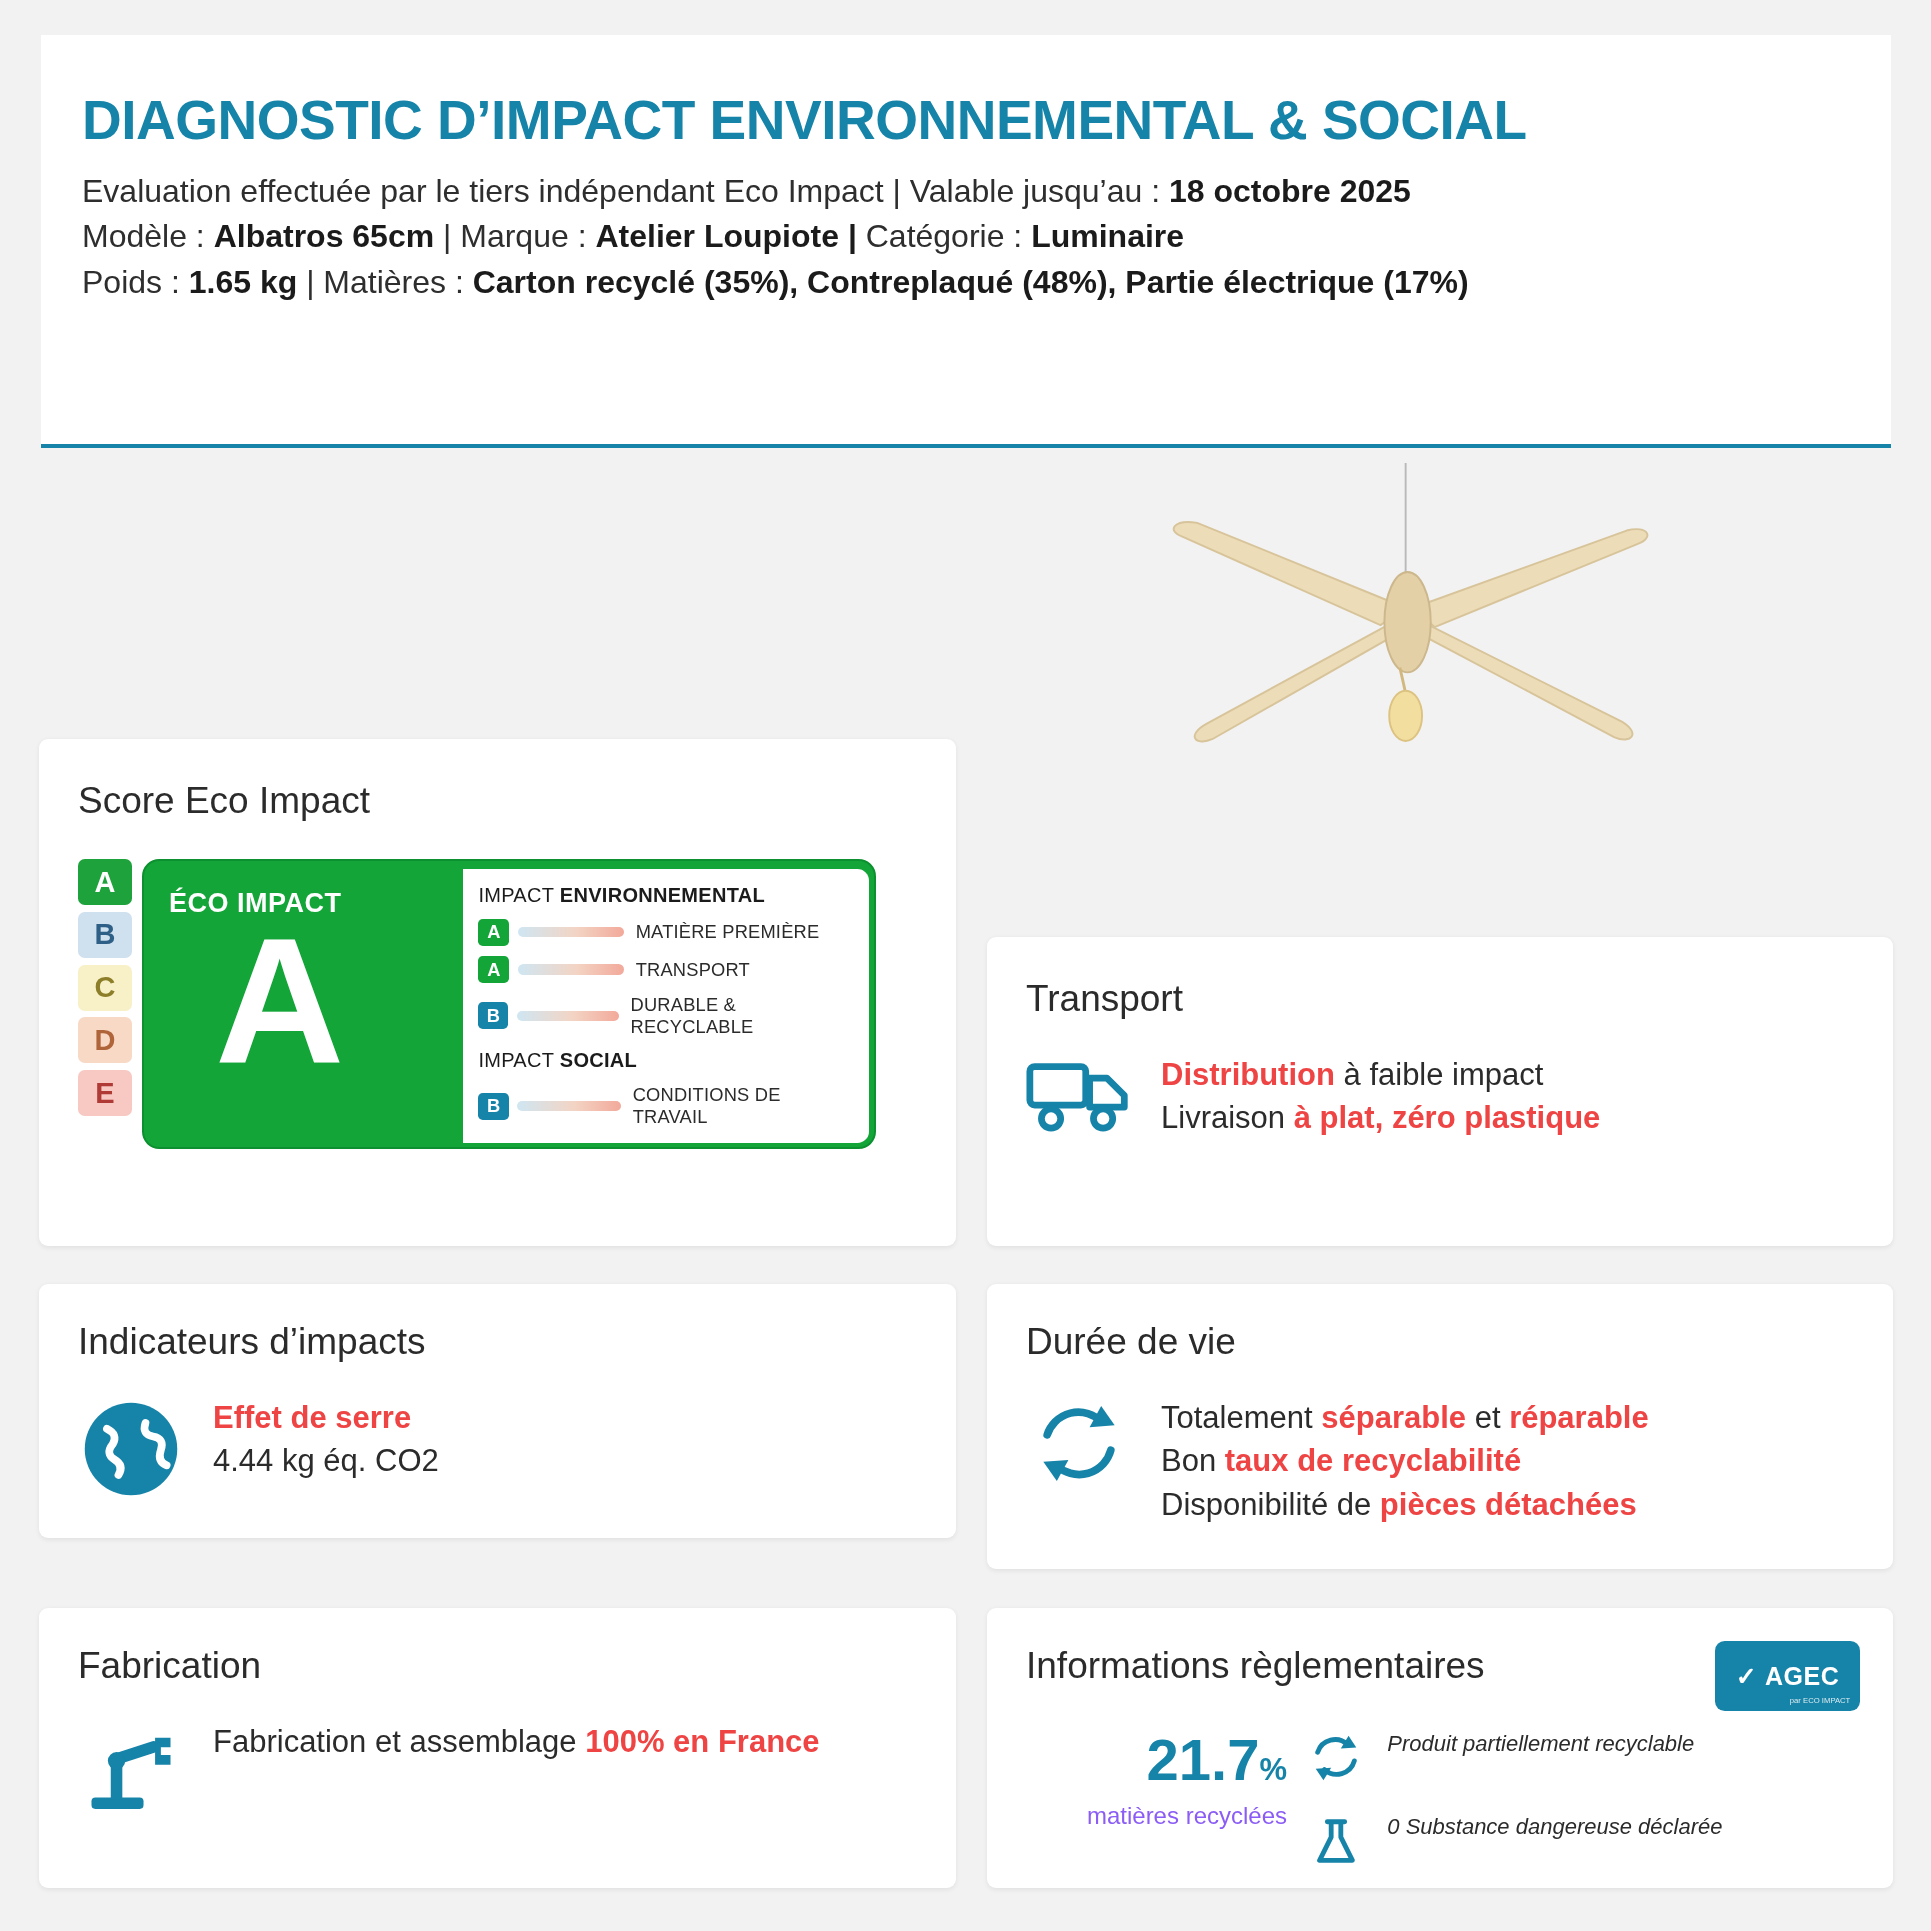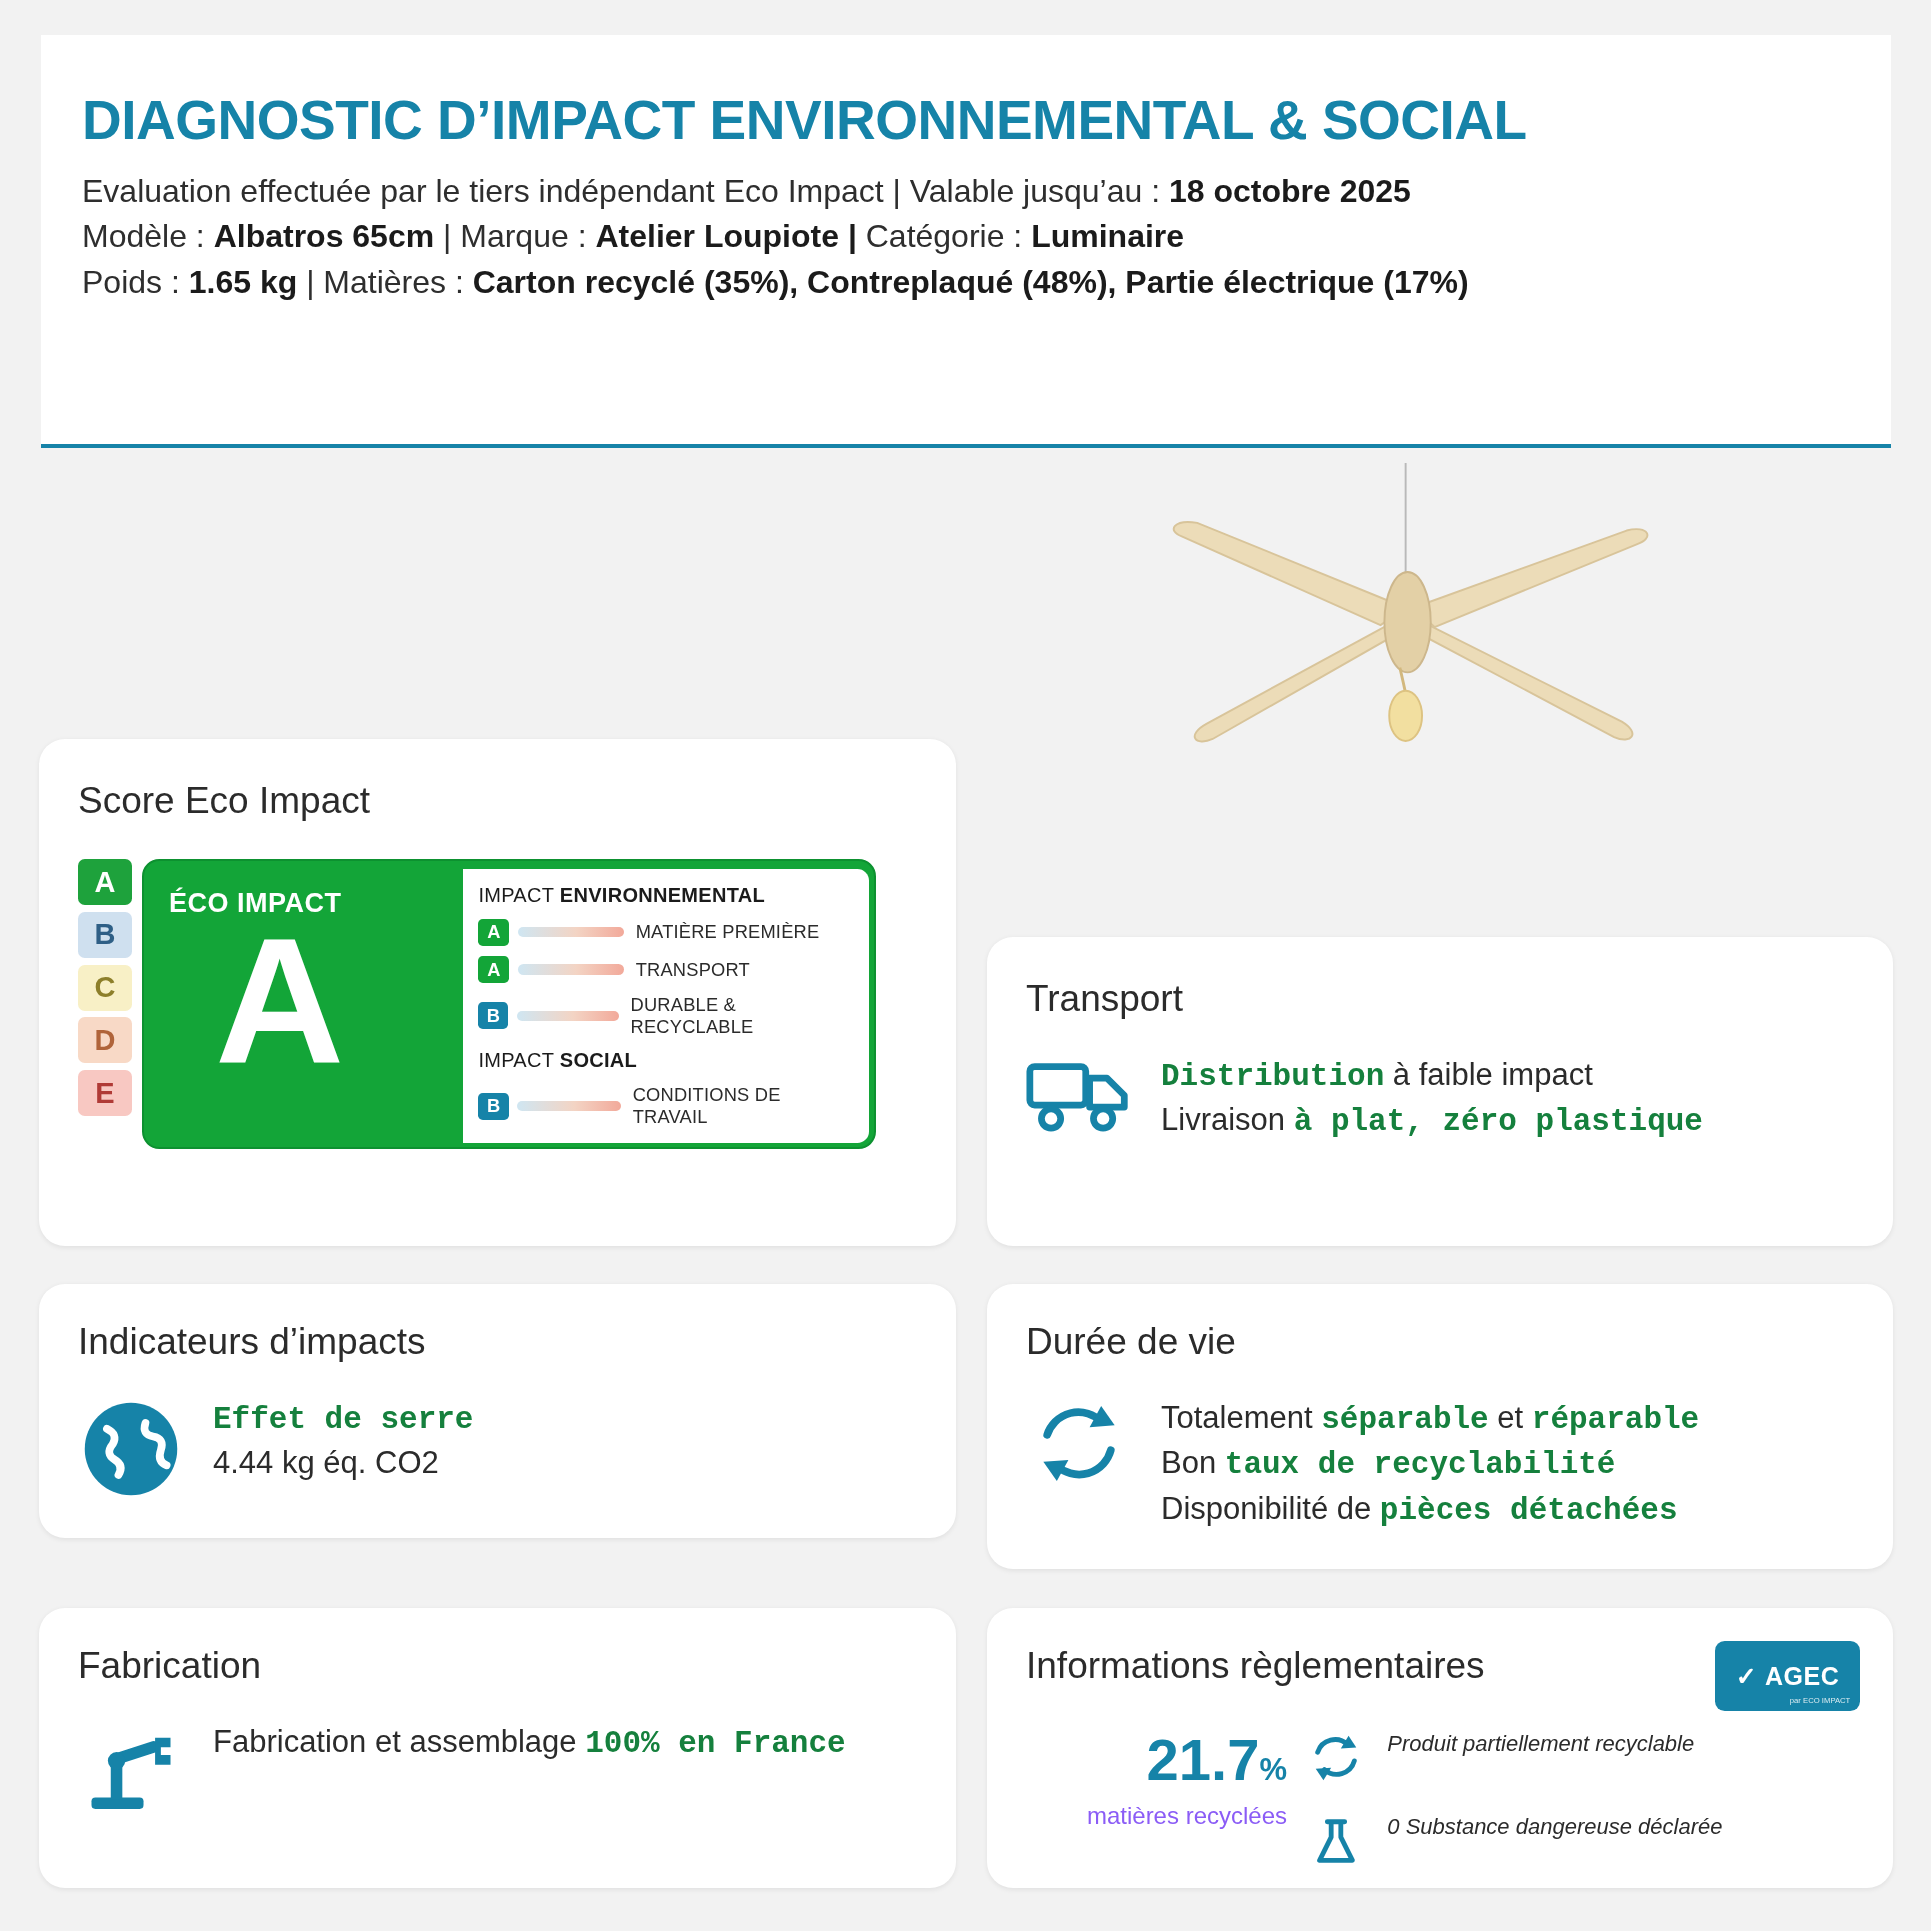--- a/index.html
+++ b/index.html
@@ -38,21 +38,21 @@
     color: #2e2e2e;
     line-height: 1.42;
     font-weight: normal;
   }
   .header .line b { font-weight: bold; color: #1b1b1b; }
 
   
   .card {
     position: absolute;
     background: #ffffff;
-    border-radius: 26px;
+    border-radius: 9px;
     box-shadow: 0 1.9px 5.8px rgba(0,0,0,0.07);
   }
   .card h2 {
     margin: 0;
     font-size: 37px;
     font-weight: normal;
     color: #2b2b2b;
   }
 
   
@@ -133,21 +133,21 @@
 
   
   #card-fabrication { left: 39px; top: 1608px; width: 917px; height: 280px; padding: 37px 0 0 39px; }
 
   
   #card-reglementaires { left: 987px; top: 1608px; width: 906px; height: 280px; padding: 37px 0 0 39px; }
 
   .body-row { display: flex; align-items: flex-start; margin-top: 33px; }
   .body-icon { flex: 0 0 auto; margin-right: 29px; }
   .body-text { font-size: 31px; color: #2b2b2b; line-height: 1.4; }
-  .body-text b { font-weight: bold; color: #15803d; font-family: Liberation Mono, monospace; }
+  .body-text b { font-weight: bold; color: #ef4444; }
 
   .agec-badge {
     position: absolute; right: 33px; top: 33px;
     width: 145px; height: 70px;
     background: #1683a8;
     border-radius: 9.7px;
     color: #fff;
     display: flex; align-items: center; justify-content: center;
     font-size: 25px; font-weight: bold; letter-spacing: 0.5px;
   }

